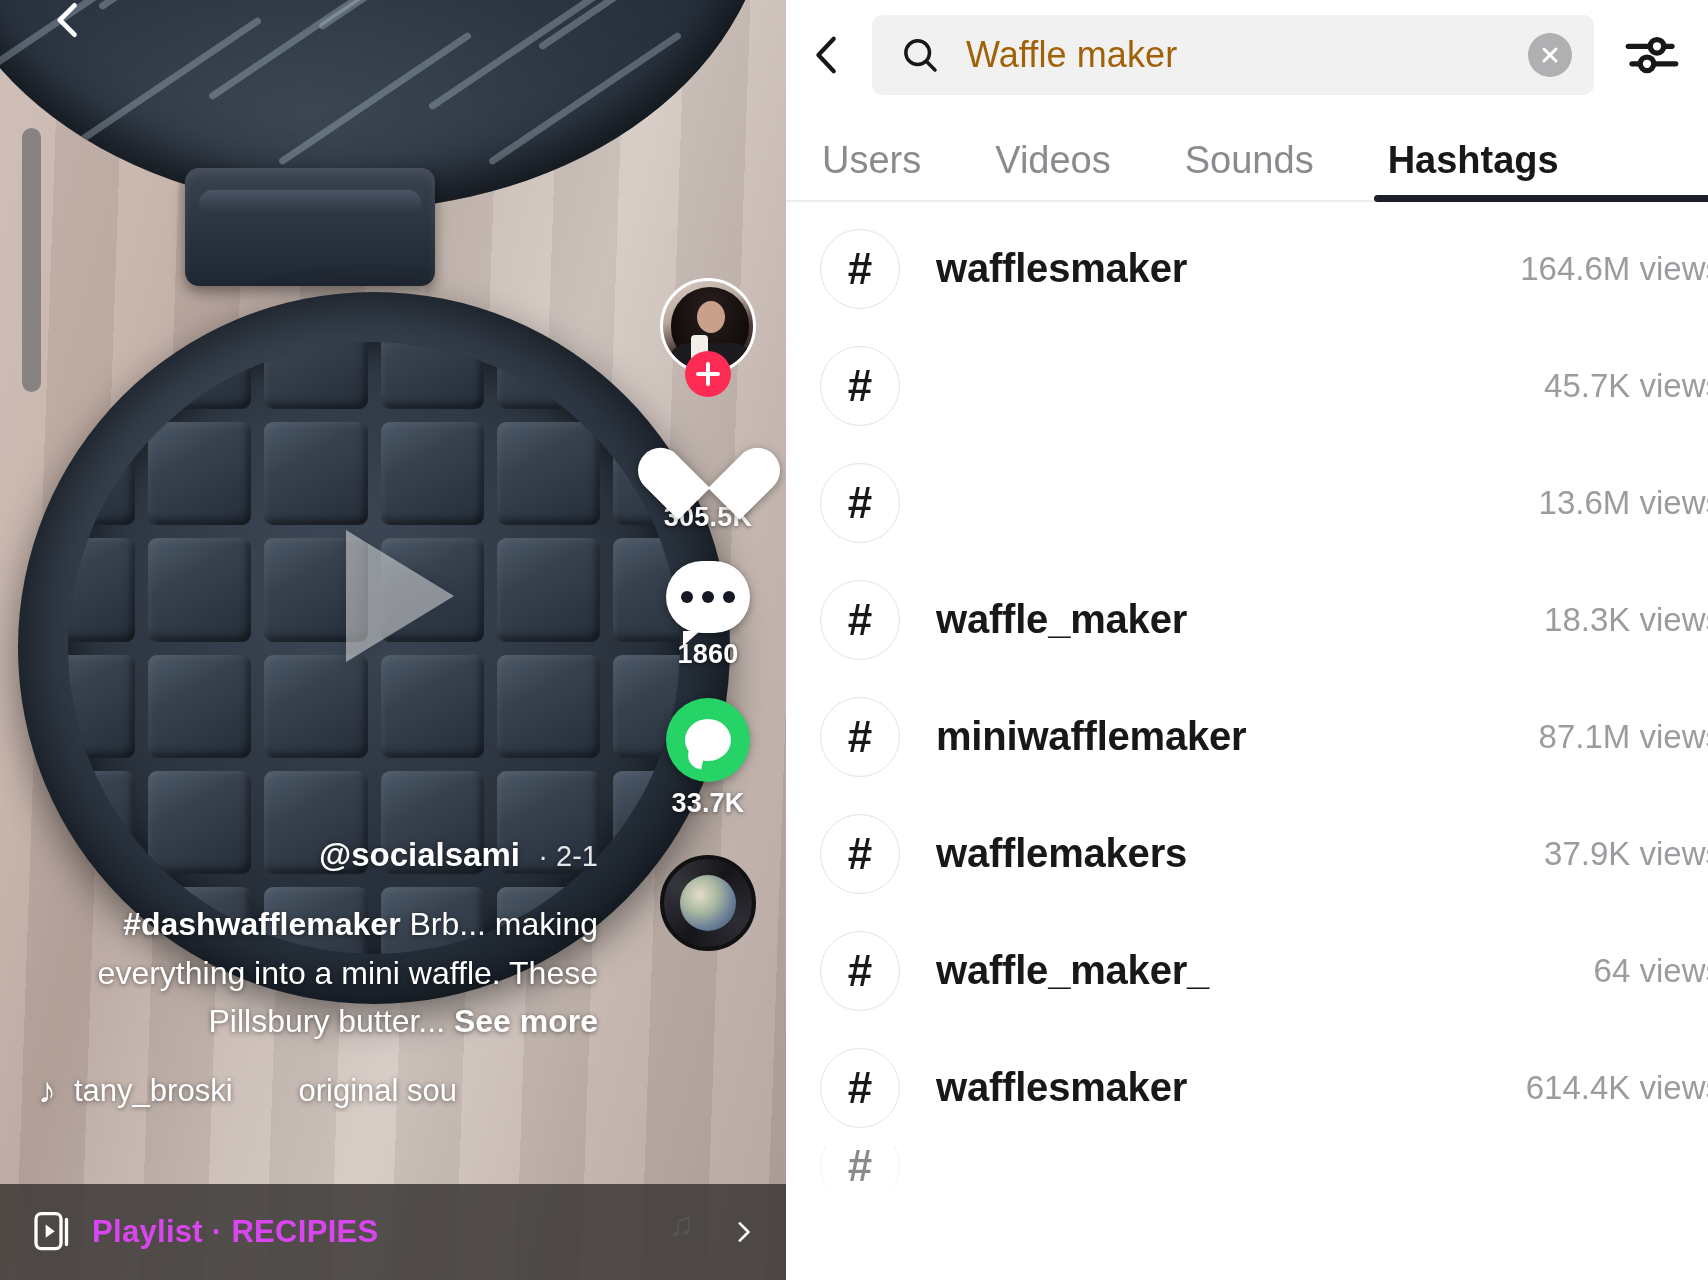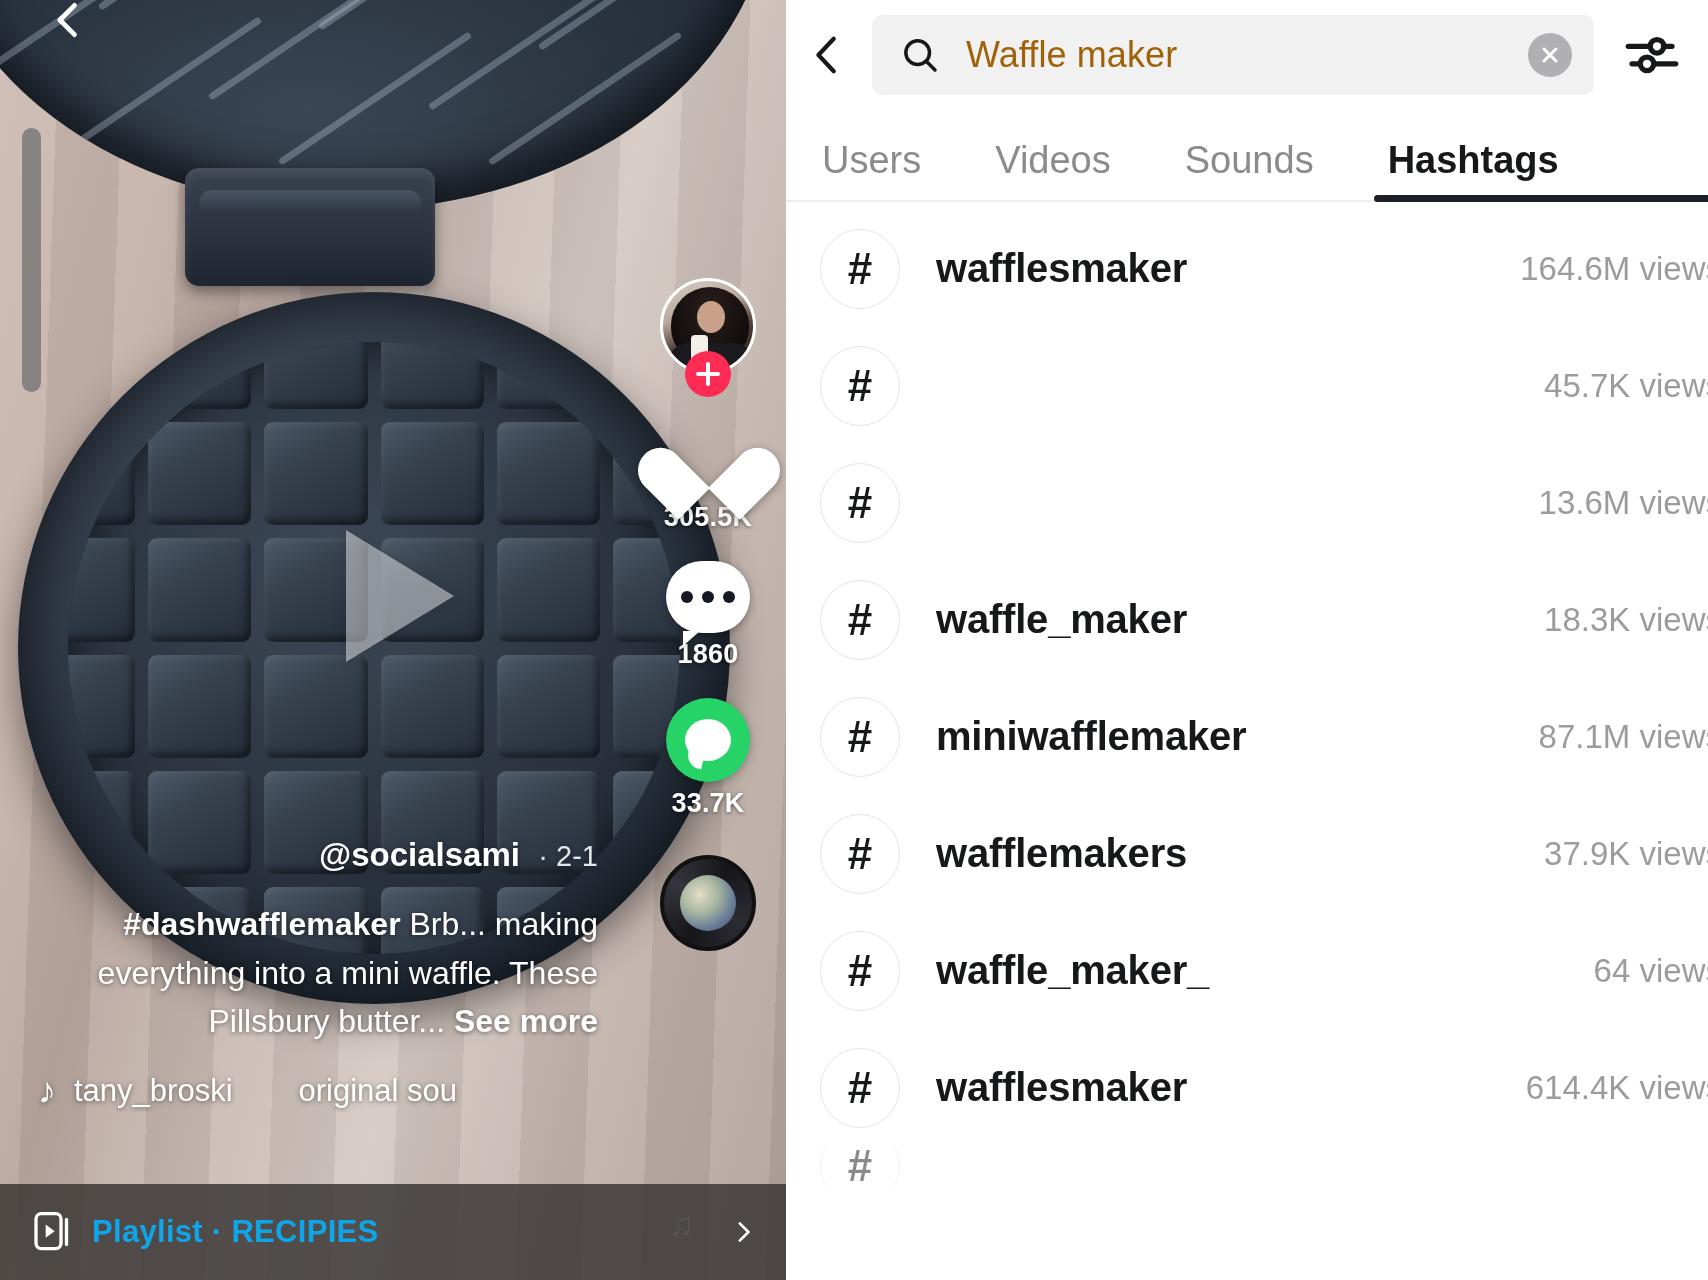--- a/index.html
+++ b/index.html
@@ -188,21 +188,21 @@
     margin-top:24px; display:flex; align-items:center; gap:18px;
     font-size:31px; white-space:nowrap; overflow:hidden; width:530px;
   }
   .music-note{ font-size:36px; }
   .music-gap{ display:inline-block; width:30px;}
 
   .playlist-bar{
     position:absolute; left:0; bottom:0; width:786px; height:96px;
     background: rgba(60,57,55,.86);
     display:flex; align-items:center; padding: 0 30px 0 34px; z-index:15;
-    color:#0ea5e9;
+    color:#d946ef;
   }
   .pl-icon{ width:40px; height:44px; position:relative; flex:0 0 auto; margin-right:18px;}
   .pl-label{ font-size:31px; font-weight:700; letter-spacing:.3px;}
   .pl-chevron{ margin-left:auto; width:26px; height:26px;}
 
   
   .search-panel{
     position:relative; flex:1 1 auto; height:1280px; background:#fff;
     display:flex; flex-direction:column;
   }

